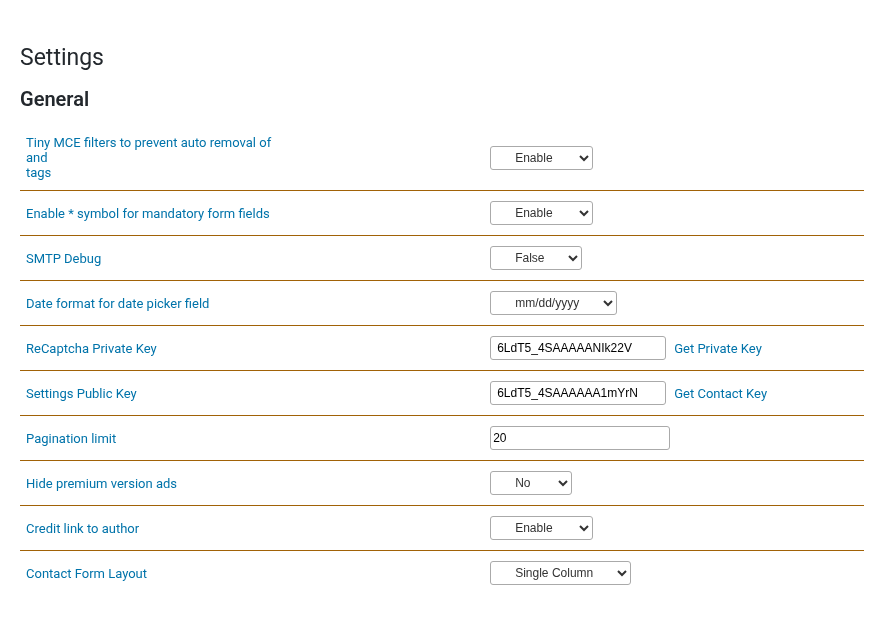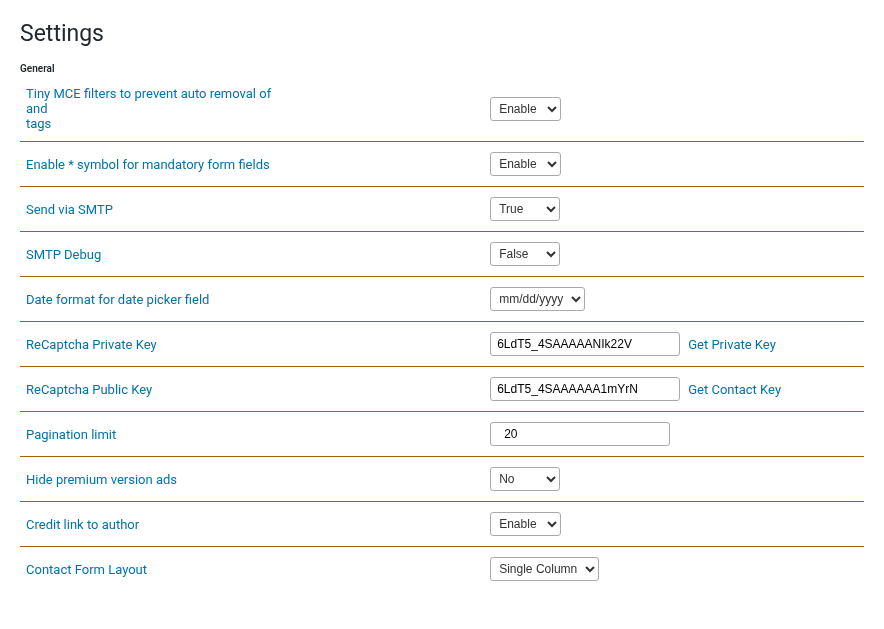--- a/index.html
+++ b/index.html
@@ -14,26 +14,27 @@
       margin: 0;
       padding: 20px 20px 30px 20px;
       min-height: 629px;
       width: 884px;
     }
     h1.page-title {
       font-size: 23px;
       font-weight: 400;
       color: #23282d;
       margin-bottom: 16px;
+      margin-top: 24px;
     }
     h2.section-title {
-      font-size: 10px;
+      font-size: 20px;
       font-weight: 600;
       color: #23282d;
-      margin-bottom: 2px;
+      margin-bottom: 14px;
     }
     .settings-table {
       width: 100%;
       border-collapse: collapse;
     }
     .settings-table tr {
       border-top: 1px solid #a16207;
     }
     .settings-table tr:first-child {
       border-top: none;
@@ -49,38 +50,38 @@
     }
     .settings-table td.control-cell {
       width: 45%;
     }
     .control-row {
       display: flex;
       align-items: center;
       gap: 8px;
     }
     select.setting-select {
-      padding: 3px 4px;
+      padding: 3px 20px;
       border: 1px solid #aaa;
       border-radius: 3px;
       font-size: 12px;
       background: #fff;
       color: #333;
       cursor: pointer;
       min-width: 70px;
     }
     input.setting-input {
       padding: 4px 6px;
       border: 1px solid #aaa;
       border-radius: 3px;
       font-size: 12px;
-      width: 190px;
+      width: 176px;
     }
     input.setting-input-short {
-      padding: 4px 13px;
+      padding: 4px 2px;
       border: 1px solid #aaa;
       border-radius: 3px;
       font-size: 12px;
       width: 180px;
     }
     a.get-key-link {
       color: #0073aa;
       text-decoration: none;
       font-size: 13px;
       white-space: nowrap;
@@ -97,42 +98,38 @@
     <tbody id="settings-tbody">
     <tr>
           <td class="label-cell">Tiny MCE filters to prevent auto removal of <br> and <p> tags</p></td>
           <td class="control-cell"><select class="setting-select"><option value="Enable">Enable</option><option value="Disable">Disable</option></select></td>
         </tr>
         <tr>
           <td class="label-cell">Enable * symbol for mandatory form fields</td>
           <td class="control-cell"><select class="setting-select"><option value="Enable">Enable</option><option value="Disable">Disable</option></select></td>
         </tr>
         <tr>
-          <td class="label-cell">Send via SMTP</td>
-          <td class="control-cell"><select class="setting-select"><option value="True">True</option><option value="False">False</option></select></td>
-        </tr>
-        <tr>
           <td class="label-cell">SMTP Debug</td>
           <td class="control-cell"><select class="setting-select"><option value="True">True</option><option value="False" selected="">False</option></select></td>
         </tr>
         <tr>
           <td class="label-cell">Date format for date picker field</td>
           <td class="control-cell"><select class="setting-select"><option value="mm/dd/yyyy">mm/dd/yyyy</option><option value="dd/mm/yyyy">dd/mm/yyyy</option><option value="yyyy/mm/dd">yyyy/mm/dd</option></select></td>
         </tr>
         <tr>
           <td class="label-cell">ReCaptcha Private Key</td>
           <td class="control-cell">
             <div class="control-row">
               <input type="text" class="setting-input" value="6LdT5_4SAAAAANIk22V" style="">
               <a href="#" class="get-key-link">Get Private Key</a>
             </div>
           </td>
         </tr>
         <tr>
-          <td class="label-cell">ReCaptcha Public Key</td>
+          <td class="label-cell">Settings Public Key</td>
           <td class="control-cell">
             <div class="control-row">
               <input type="text" class="setting-input" value="6LdT5_4SAAAAAA1mYrN" style="">
               <a href="#" class="get-key-link">Get Contact Key</a>
             </div>
           </td>
         </tr>
         <tr>
           <td class="label-cell">Pagination limit</td>
           <td class="control-cell"><input type="text" class="setting-input-short" value="20" style=""></td>

